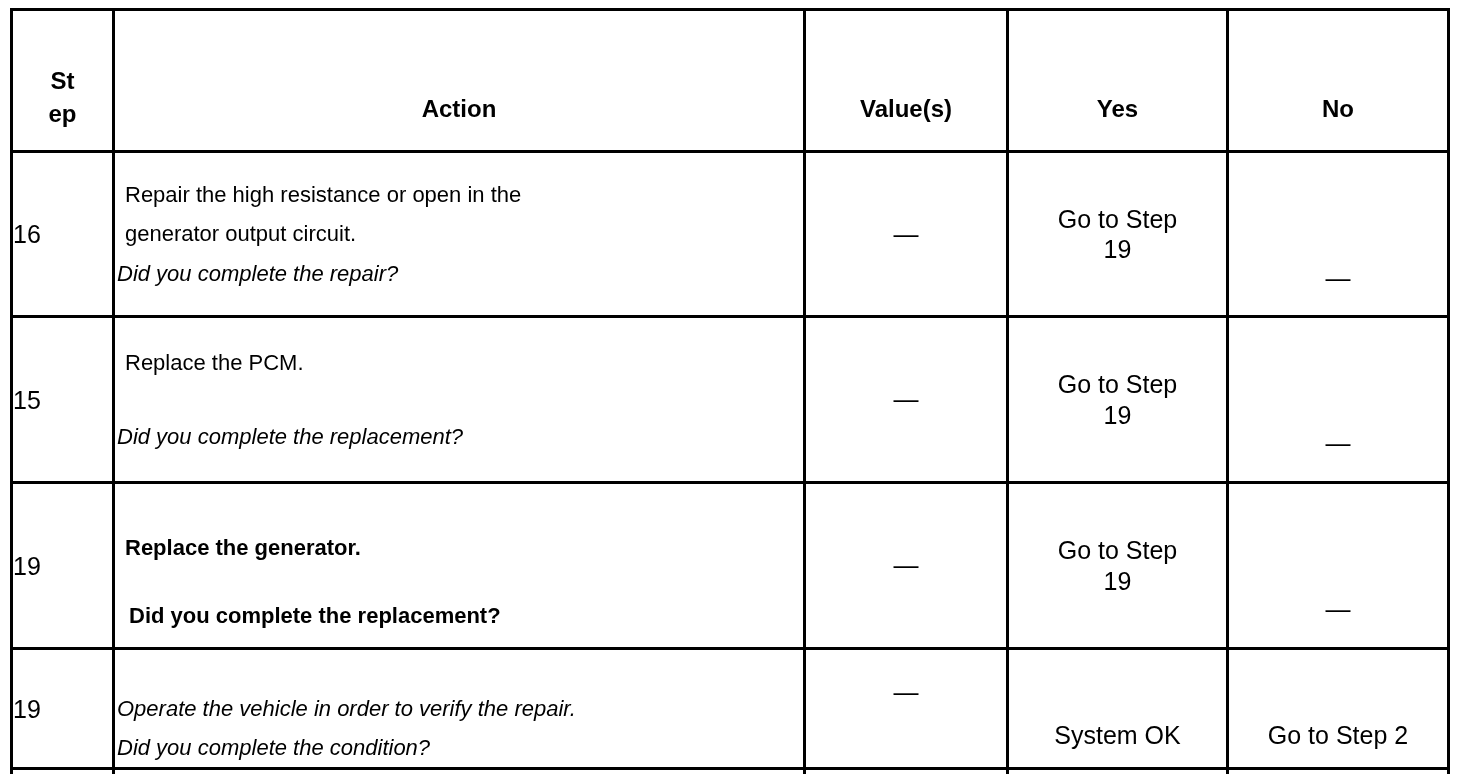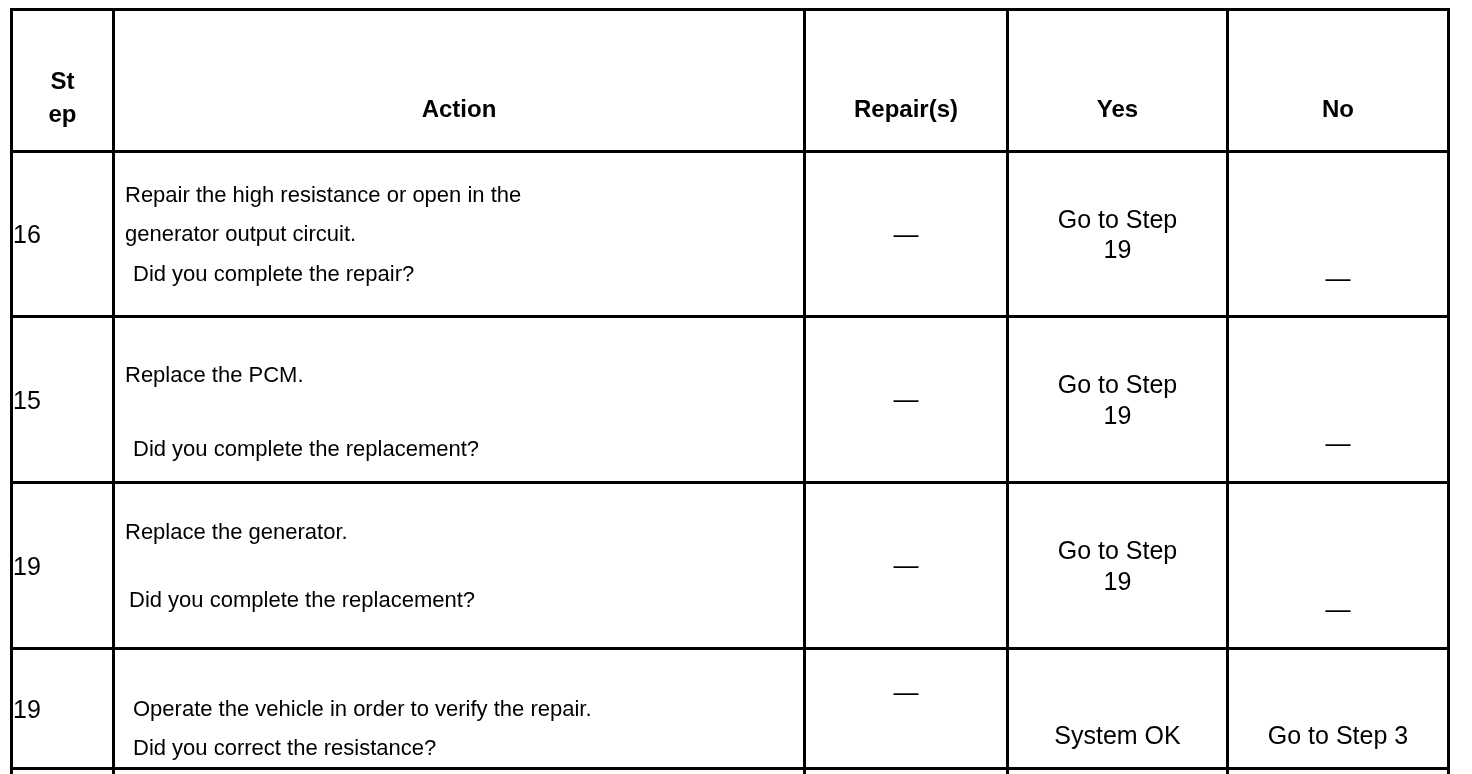--- a/index.html
+++ b/index.html
@@ -104,35 +104,35 @@
   .row-16 > td { height: 162px; }
   .row-17 > td { height: 163px; }
   .row-18 > td { height: 163px; }
   .row-19 > td { height: 116px; }
   .row-partial > td { height: 40px; }
   .v-push-dash-low { position: relative; top: 44px; }
   .v-push-dash-low-19 { position: relative; top: -16px; }
   .v-push-text-low-19 { position: relative; top: 27px; }
 
   .action-16 { position: relative; top: 0px; line-height: 1.78; }
-  .action-17 { position: relative; top: 12px; line-height: 1.0; }
-  .action-18 { position: relative; top: 0px; line-height: 1.0; }
+  .action-17 { position: relative; top: 0px; line-height: 1.0; }
+  .action-18 { position: relative; top: 16px; line-height: 1.0; font-weight: bold; }
   .action-19 { position: relative; top: 0px; line-height: 1.78; margin-left: 16px; }
 
   .gap-line {
     display: block;
     height: 52px;
   }
   .gap-line-sm {
     display: block;
     height: 46px;
   }
 
   .indent-1 { padding-left: 10px; }
-  .indent-2 { padding-left: 18px; }
+  .indent-2 { padding-left: 2px; font-style: italic; }
   .indent-3 { padding-left: 14px; }
 
   .dash { letter-spacing: 0; }
 </style>
 </head>
 <body>
 
 <div class="page">
 
   <table class="diag-table">
@@ -146,21 +146,21 @@
 
     <thead>
       <tr class="hdr-row">
         <th>
           <span class="hdr-step-inner"><span>St</span><br><span>ep</span></span>
         </th>
         <th>
           <span class="hdr-label">Action</span>
         </th>
         <th>
-          <span class="hdr-label">Repair(s)</span>
+          <span class="hdr-label">Value(s)</span>
         </th>
         <th>
           <span class="hdr-label">Yes</span>
         </th>
         <th>
           <span class="hdr-label">No</span>
         </th>
       </tr>
     </thead>
 
@@ -227,31 +227,31 @@
         <td class="cell-no">
           <span class="dash v-push-dash-low">—</span>
         </td>
       </tr>
 
       <tr class="row-19">
         <td class="cell-step">19</td>
         <td class="cell-action">
           <span class="action-19">
             <span class="ln indent-2">Operate the vehicle in order to verify the repair.</span>
-            <span class="ln indent-2">Did you correct the resistance?</span>
+            <span class="ln indent-2">Did you complete the condition?</span>
           </span>
         </td>
         <td class="cell-value">
           <span class="dash v-push-dash-low-19">—</span>
         </td>
         <td class="cell-yes">
           <span class="ln v-push-text-low-19">System OK</span>
         </td>
         <td class="cell-no">
-          <span class="ln v-push-text-low-19">Go to Step 3</span>
+          <span class="ln v-push-text-low-19">Go to Step 2</span>
         </td>
       </tr>
 
       <tr class="row-partial">
         <td></td>
         <td></td>
         <td></td>
         <td></td>
         <td></td>
       </tr>

